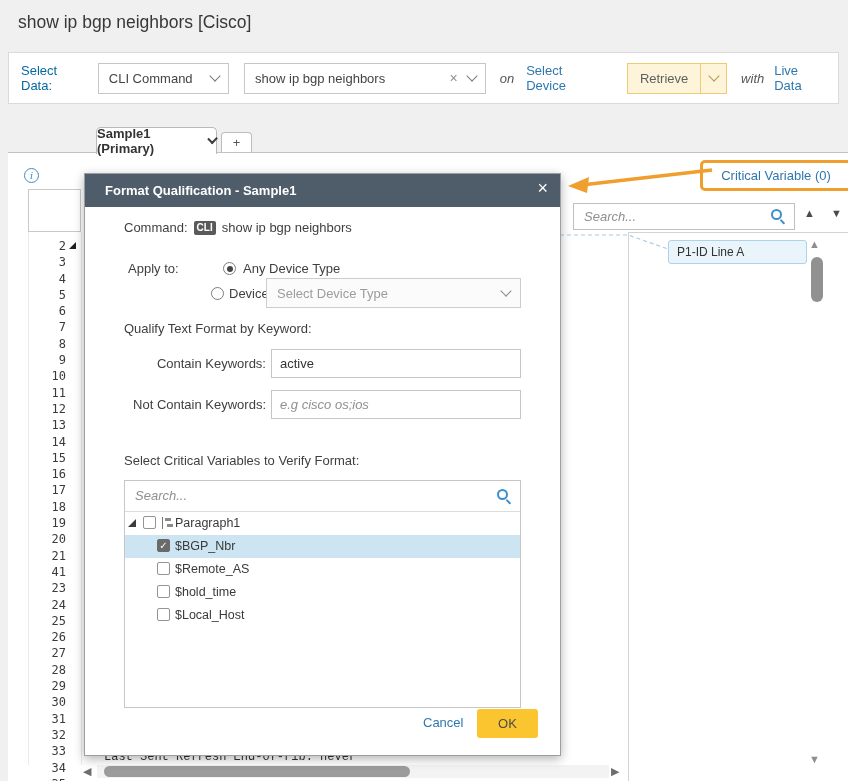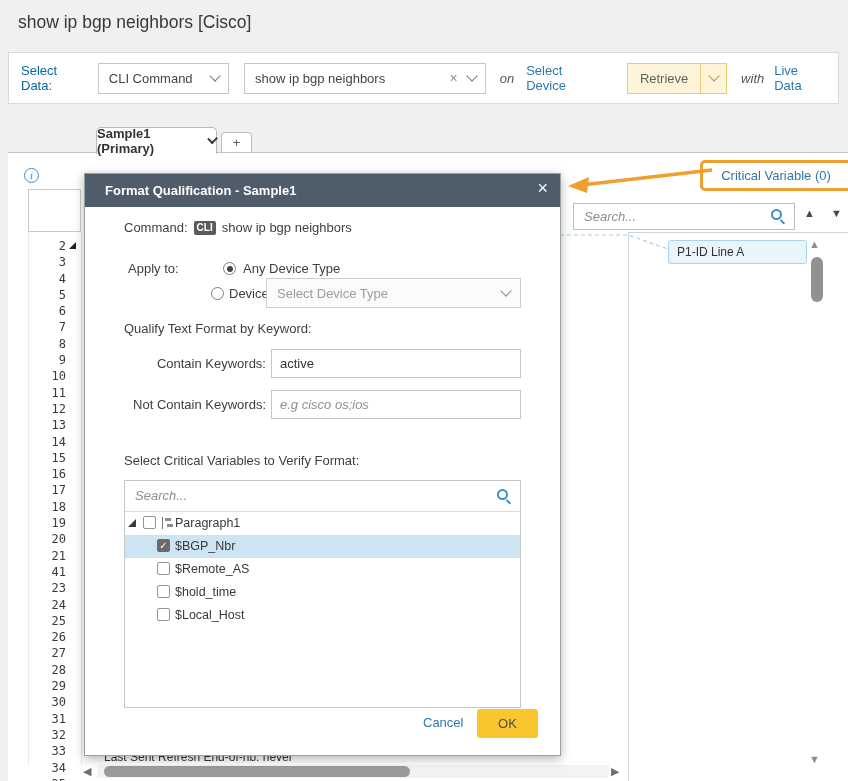--- a/index.html
+++ b/index.html
@@ -37,21 +37,21 @@
              color:#3f8ccc;font-family:"DejaVu Serif",serif;font-style:italic;font-size:10px;
              display:flex;align-items:center;justify-content:center;}
   
   .gutter-head{left:28px;top:189px;width:53px;height:43px;box-sizing:border-box;border:1px solid #c9c9c9;background:#fff;}
   .gutter-lborder{left:28px;top:232px;height:533px;border-left:1px solid #ebebeb;}
   .gutter-rborder{left:81px;top:232px;height:533px;border-left:1px solid #ebebeb;}
   .gutter{left:26px;top:238px;width:40px;}
   .ln{height:16.3px;line-height:16.3px;text-align:right;font-family:"DejaVu Sans Mono",monospace;
       font-size:12px;color:#3a3a3a;}
   .fold{left:69px;top:242px;width:0;height:0;border-bottom:7px solid #1f1f1f;border-left:7px solid transparent;}
-  .code-text{left:104px;top:750px;font-family:Liberation Sans, sans-serif;font-size:12px;color:#333;white-space:pre;}
+  .code-text{left:104px;top:750px;font-family:Liberation Mono, monospace;font-size:12px;color:#333;white-space:pre;}
   
   .divider{left:628px;top:232px;height:549px;border-left:1px solid #d3d3d3;}
   .rp-underline{left:628px;top:232px;width:220px;border-top:1px solid #d3d3d3;}
   .rp-search{left:573px;top:203px;width:222px;height:27px;box-sizing:border-box;border:1px solid #bfbfbf;
              padding:0 30px 0 10px;font:13px "Liberation Sans",sans-serif;color:#333;}
   input::placeholder{font-style:italic;color:#8f8f8f;}
   .mag{position:absolute;width:16px;height:16px;}
   .mag::before{content:'';position:absolute;left:1px;top:1px;width:7px;height:7px;border:2px solid #3d8fc9;border-radius:50%;}
   .mag::after{content:'';position:absolute;left:11px;top:11px;width:6px;height:2px;background:#3d8fc9;
               transform:rotate(45deg);transform-origin:0 0;border-radius:1px;}

